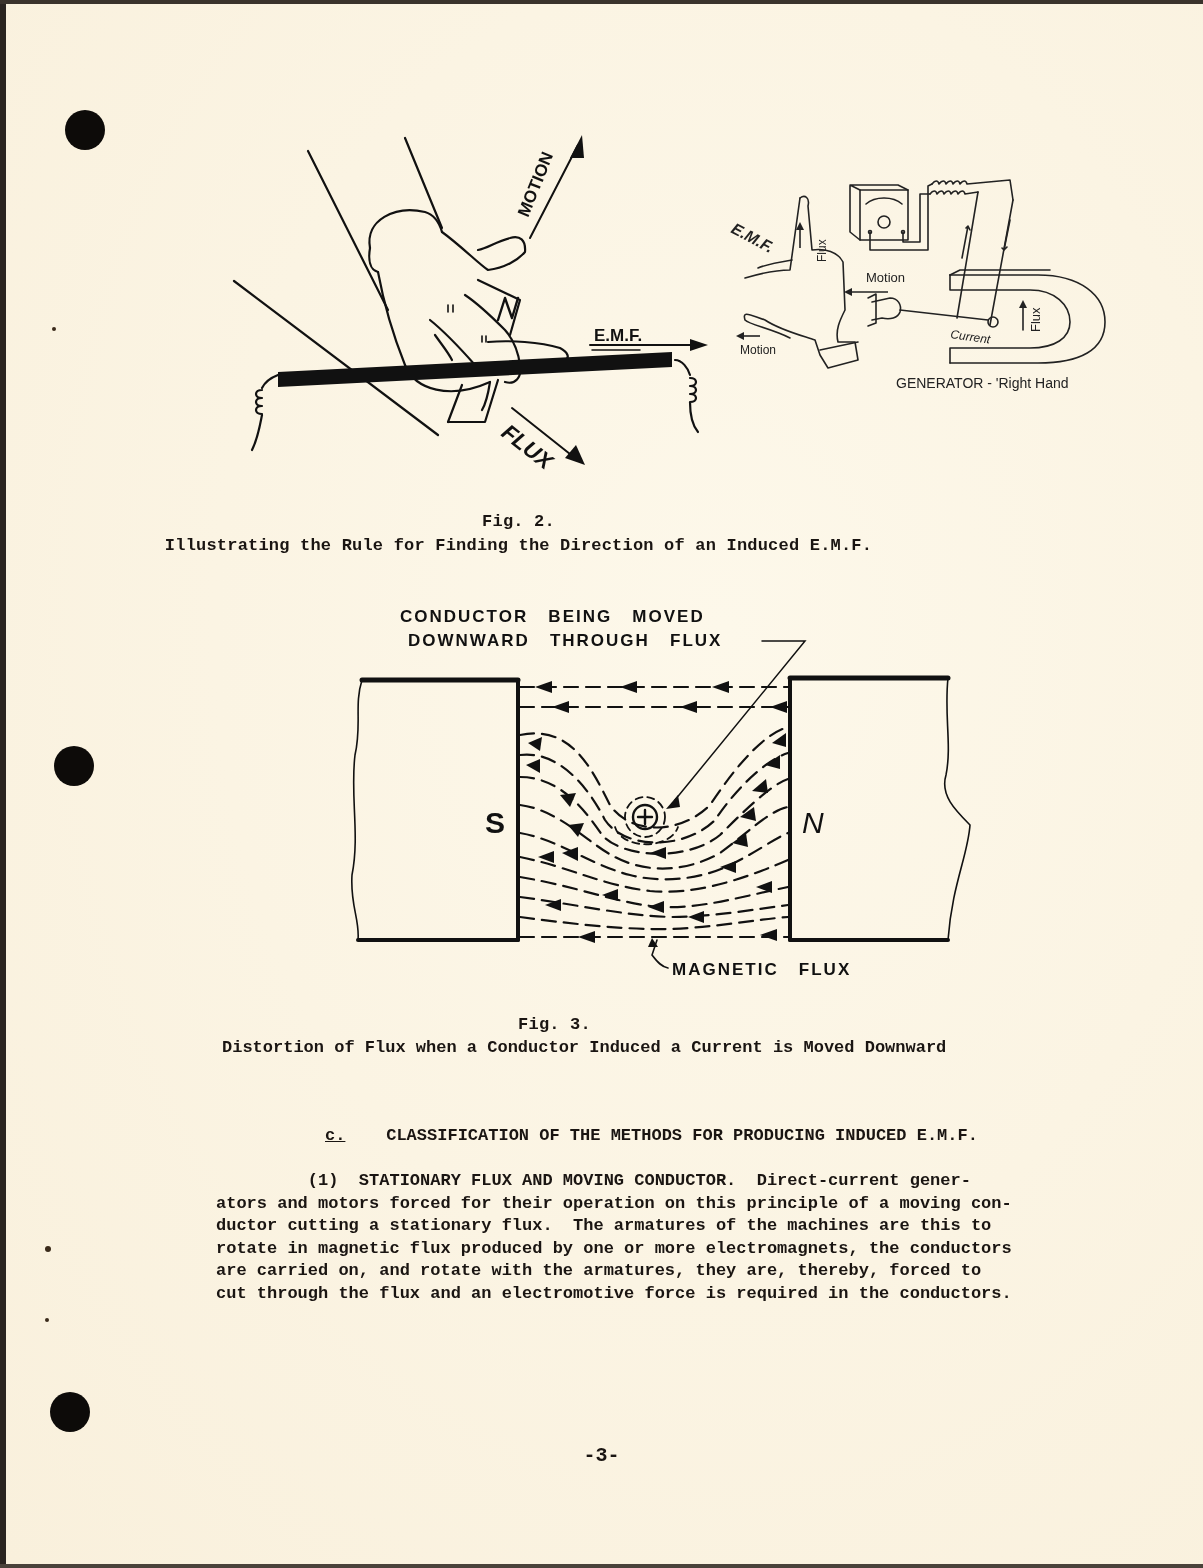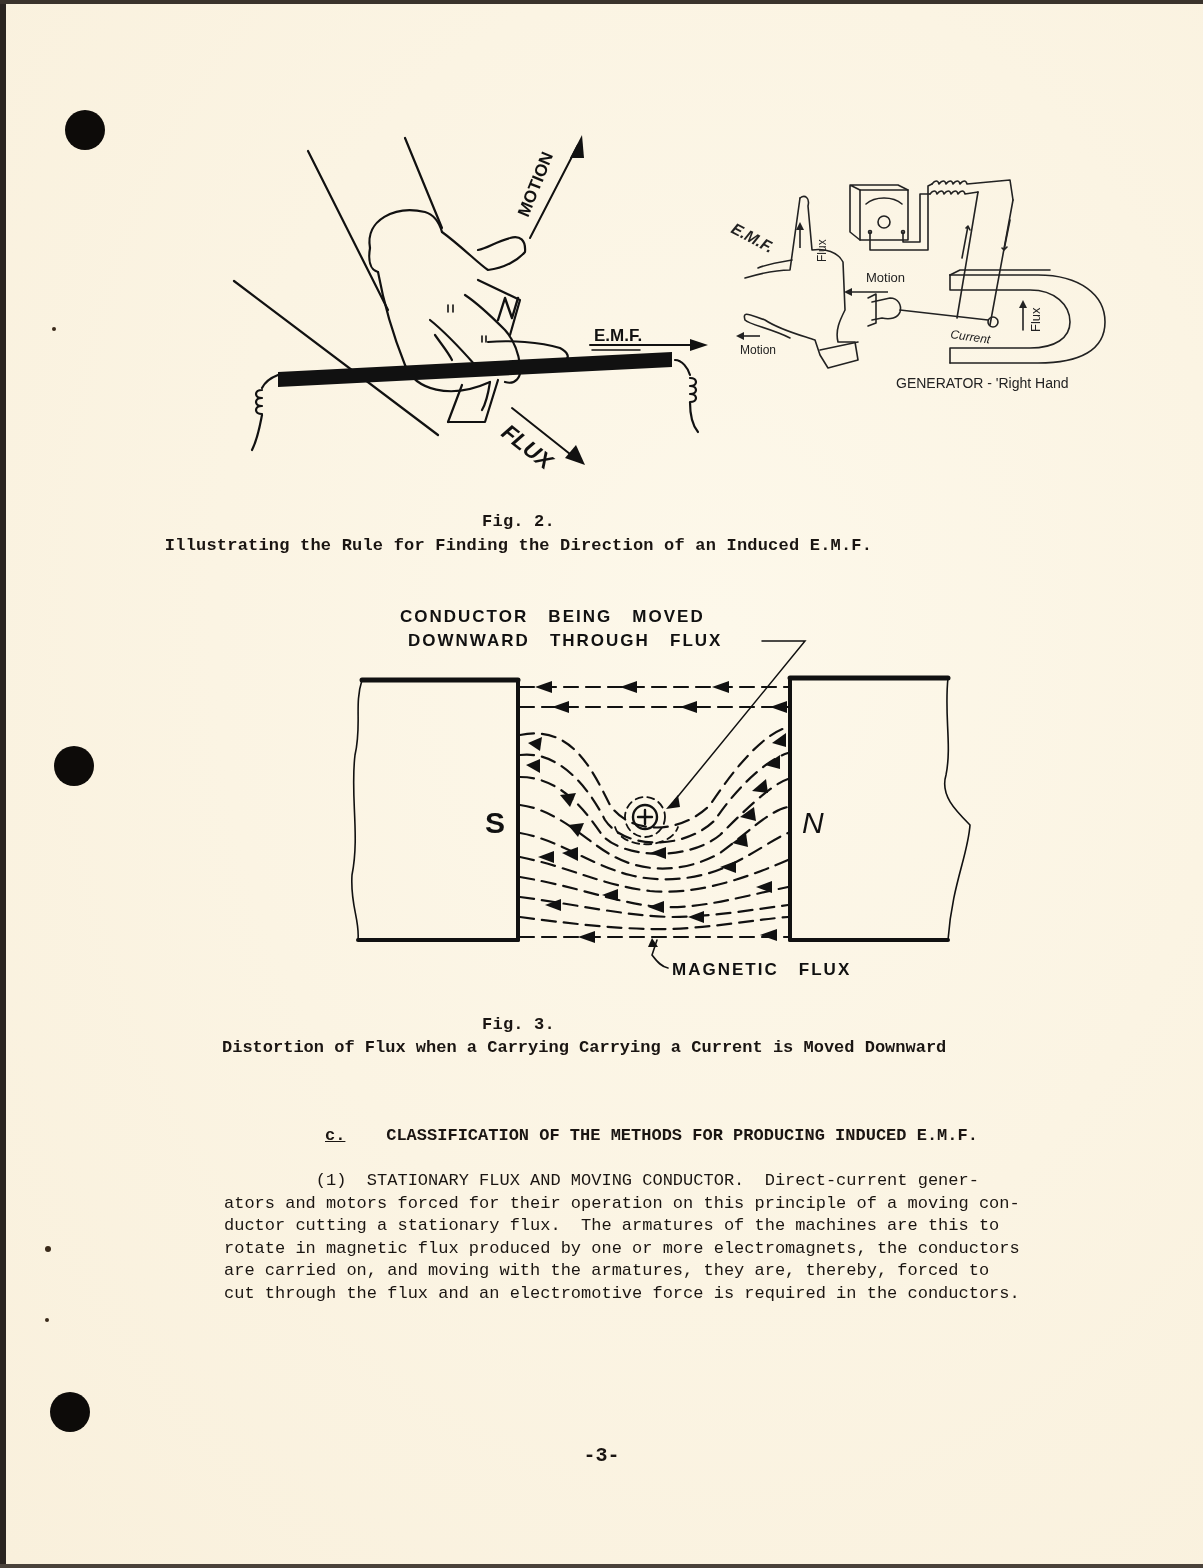--- a/index.html
+++ b/index.html
@@ -16,22 +16,22 @@
           background:radial-gradient(ellipse at 60% 40%, #fdf8ea 0%, #f9f0dc 100%); }
   .hole { position:absolute; width:40px; height:40px; border-radius:50%; background:#0d0b09; }
   .speck { position:absolute; border-radius:50%; background:#3a2a1a; }
 
   .fig { position:absolute; }
   .caption { position:absolute; left:0; width:1037px; text-align:center; font-weight:bold;
              font-size:17px; letter-spacing:0.2px; }
   .fig3-caption { position:absolute; left:222px; width:850px; font-weight:bold; font-size:17px; line-height:24px; }
   .section-heading { position:absolute; left:314px; top:1126px; font-weight:bold; font-size:17px;margin-left:11px; }
   .section-heading .letter { text-decoration:underline; }
-  .body-para { position:absolute; left:216px; top:1170px; width:880px; font-weight:normal; font-size:17px;
-               line-height:22.6px;margin-left:8px; }
+  .body-para { position:absolute; left:216px; top:1170px; width:880px; font-weight:bold; font-size:17px;
+               line-height:22.6px; }
   .body-para .line { white-space:pre; display:block; }
   .page-num { position:absolute; left:0; width:1203px; top:1444px; text-align:center; font-weight:bold; font-size:20px; }
 
   svg text { font-family:"Liberation Sans", "DejaVu Sans", sans-serif; }
 </style>
 </head>
 <body>
 
 <div class="edge-left"></div>
 <div class="edge-top"></div>
@@ -230,33 +230,33 @@
       <polygon points="380,272 396,266 396,278"></polygon>
 
     <polygon points="338,200 326,214 340,212"></polygon>
     <polygon points="312,343 308,352 318,352"></polygon>
   </g>
   <text x="145" y="238" font-size="30" font-weight="bold" fill="#111">S</text>
   <text x="462" y="238" font-size="30" font-style="italic" fill="#111">N</text>
   <text x="332" y="380" font-size="17" font-weight="bold" letter-spacing="2" fill="#111" xml:space="preserve">MAGNETIC   FLUX</text>
 </svg>
 
-<div class="caption" style="top:1015px;">Fig. 3.</div>
+<div class="caption" style="top:1015px;margin-left:36px;">Fig. 3.</div>
 <div class="fig3-caption" style="top:1036px;">
-  <div>Distortion of Flux when a Carrying Carrying a Current is Moved Downward</div>
+  <div>Distortion of Flux when a Conductor Induced a Current is Moved Downward</div>
 </div>
 
 <div class="section-heading">
   <span class="letter">c.</span>
   <span>&nbsp;&nbsp;</span>
   <span>CLASSIFICATION OF THE METHODS FOR PRODUCING INDUCED E.M.F.</span>
 </div>
 
 <div class="body-para">
   <span class="line">         (1)  STATIONARY FLUX AND MOVING CONDUCTOR.  Direct-current gener-</span>
   <span class="line">ators and motors forced for their operation on this principle of a moving con-</span>
   <span class="line">ductor cutting a stationary flux.  The armatures of the machines are this to</span>
   <span class="line">rotate in magnetic flux produced by one or more electromagnets, the conductors</span>
-  <span class="line">are carried on, and moving with the armatures, they are, thereby, forced to</span>
+  <span class="line">are carried on, and rotate with the armatures, they are, thereby, forced to</span>
   <span class="line">cut through the flux and an electromotive force is required in the conductors.</span>
 </div>
 
 <div class="page-num">-3-</div>
 
 </body></html>

